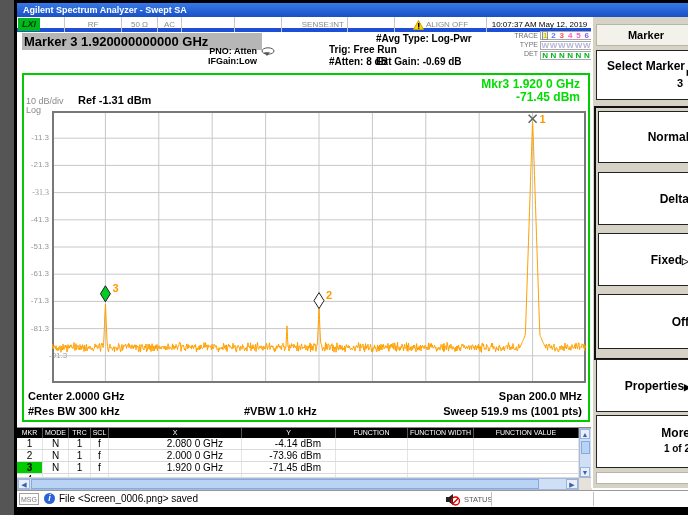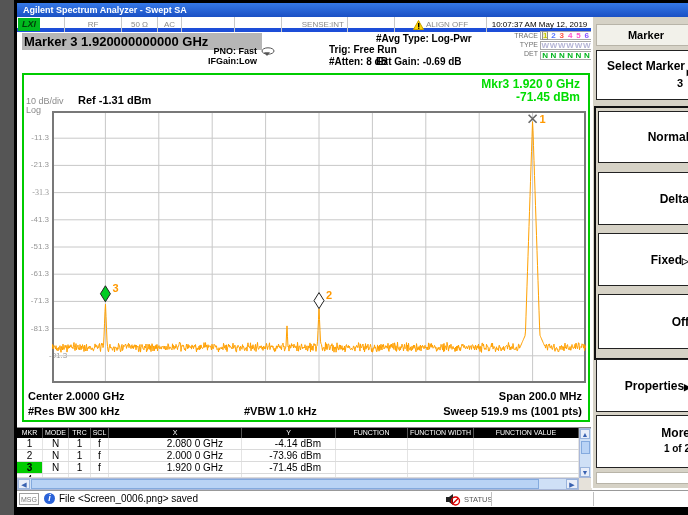--- a/index.html
+++ b/index.html
@@ -102,21 +102,21 @@
         <polygon points="5.5,0.5 10.5,9.5 0.5,9.5" fill="#ffd400" stroke="#c8a000"></polygon>
         <rect x="5" y="3" width="1.4" height="4" fill="#000"></rect>
         <rect x="5" y="7.6" width="1.4" height="1.2" fill="#000"></rect>
       </svg>
       <span>ALIGN OFF</span>
     </div>
     <div class="cell time" style="width:105px;border-right:none;">10:07:37 AM May 12, 2019</div>
   </div>
 
   <div class="abs mkrbig">Marker 3 1.920000000000 GHz</div>
-  <div class="abs sinfo" style="left:160px;top:43px;width:80px;text-align:right;">PNO: Fast</div>
+  <div class="abs sinfo" style="left:160px;top:43px;width:80px;text-align:right;">PNO: Atten</div>
   <svg class="abs" style="left:243px;top:43px;" width="16" height="10">
     <ellipse cx="8" cy="5" rx="6" ry="3.2" fill="none" stroke="#555" stroke-width="1"></ellipse>
     <polygon points="4,6.2 10,6.2 7,10" fill="#555"></polygon>
   </svg>
   <div class="abs sinfo" style="left:160px;top:53px;width:80px;text-align:right;">IFGain:Low</div>
   <div class="abs minfo" style="left:312px;top:41px;">Trig: Free Run</div>
   <div class="abs minfo" style="left:312px;top:53px;">#Atten: 8 dB</div>
   <div class="abs minfo" style="left:359px;top:30px;">#Avg Type: Log-Pwr</div>
   <div class="abs minfo" style="left:359px;top:53px;">Ext Gain: -0.69 dB</div>
 

